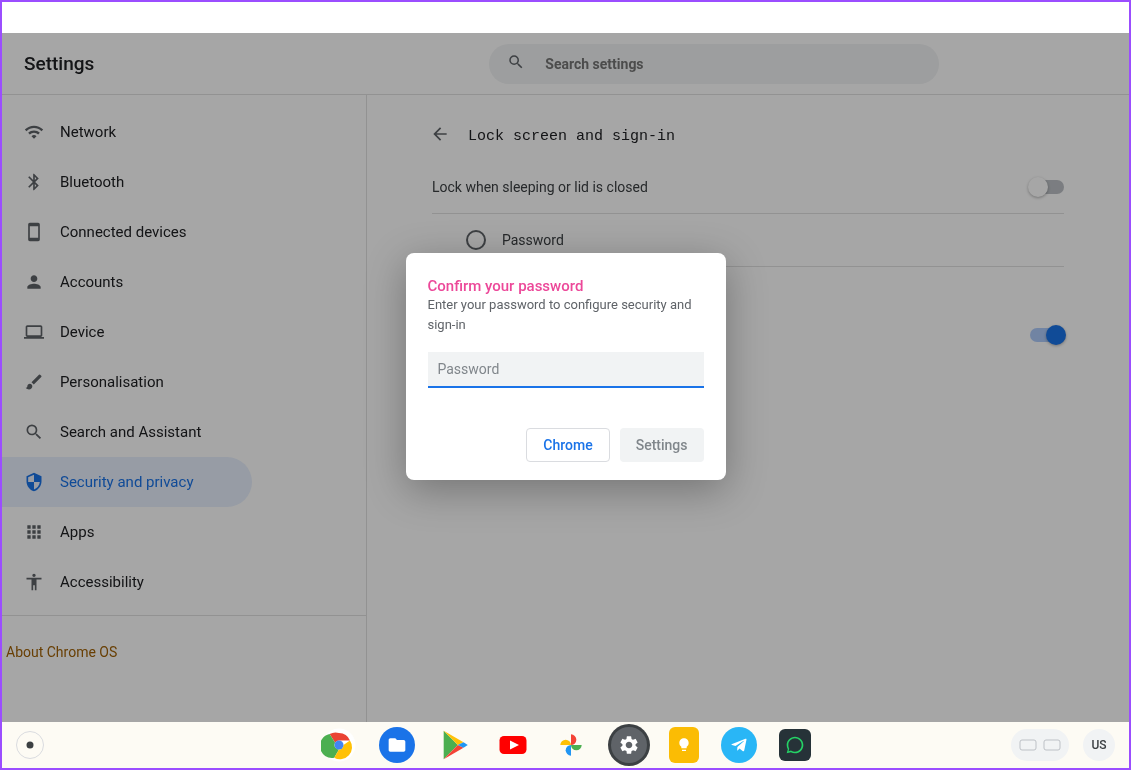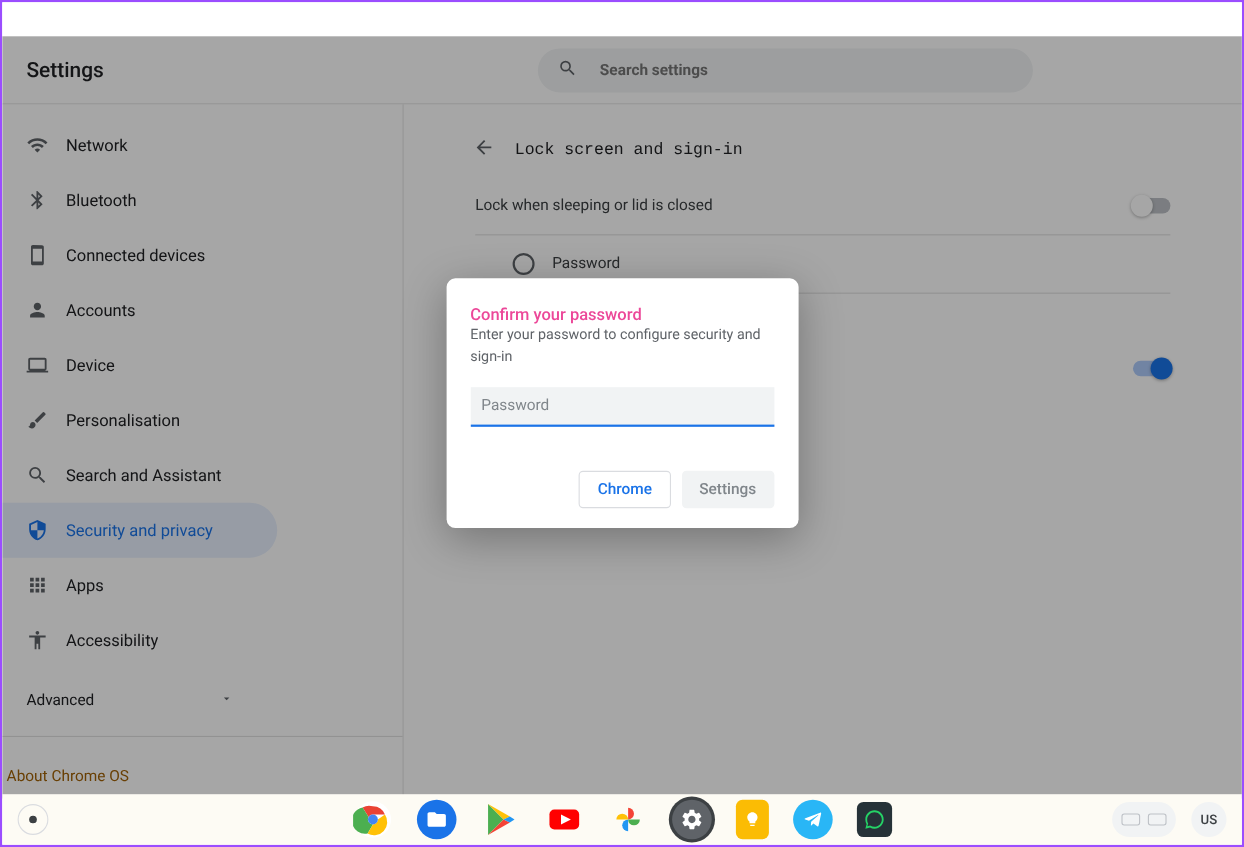--- a/index.html
+++ b/index.html
@@ -150,26 +150,20 @@
         <span>Apps</span>
       </div>
       <div class="sidebar-item">
         <span class="icon">
             <svg viewBox="0 0 24 24">
               <path d="M12 2c1.1 0 2 .9 2 2s-.9 2-2 2-2-.9-2-2 .9-2 2-2zm9 7h-6v13h-2v-6h-2v6H9V9H3V7h18v2z"></path>
             </svg>
           </span>
         <span>Accessibility</span>
       </div>
-      <div class="advanced">
-        <span>Advanced</span>
-        <span><svg width="12" height="12" viewBox="0 0 24 24" fill="#5f6368">
-              <path d="M7 10l5 5 5-5z"></path>
-            </svg></span>
-      </div>
       <div class="sidebar-divider"></div>
       <div class="about">
         <span>About Chrome OS</span>
       </div>
     </div>
     <div class="main">
       <div class="main-inner">
         <div class="breadcrumb">
           <span class="back-btn"><svg viewBox="0 0 24 24">
                 <path d="M20 11H7.83l5.59-5.59L12 4l-8 8 8 8 1.41-1.41L7.83 13H20v-2z"></path>

